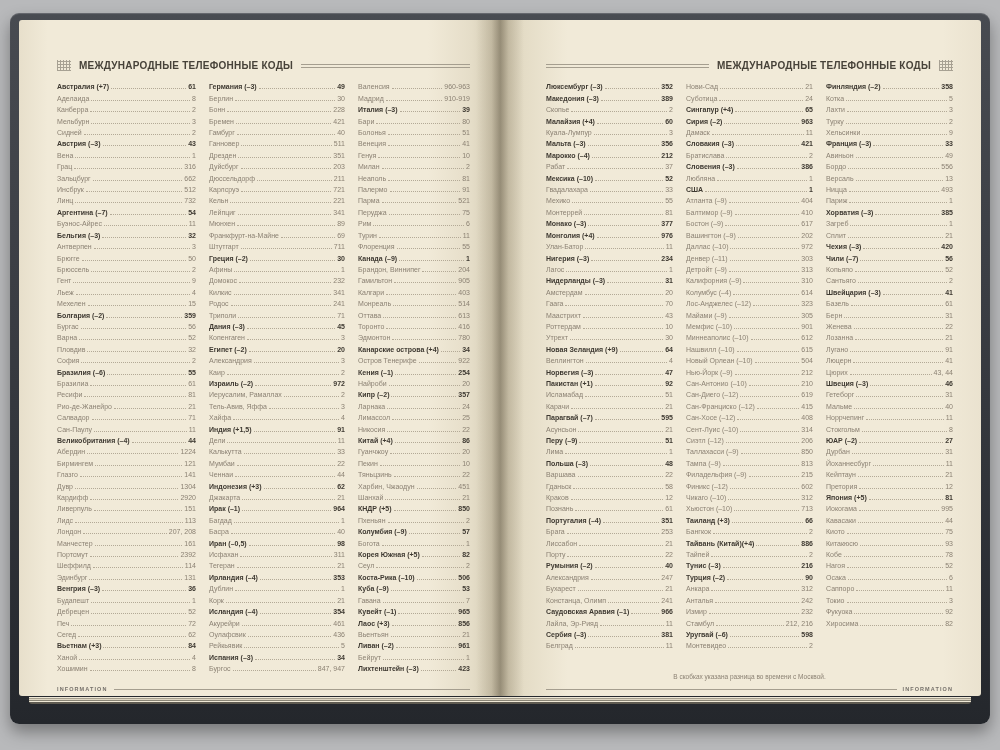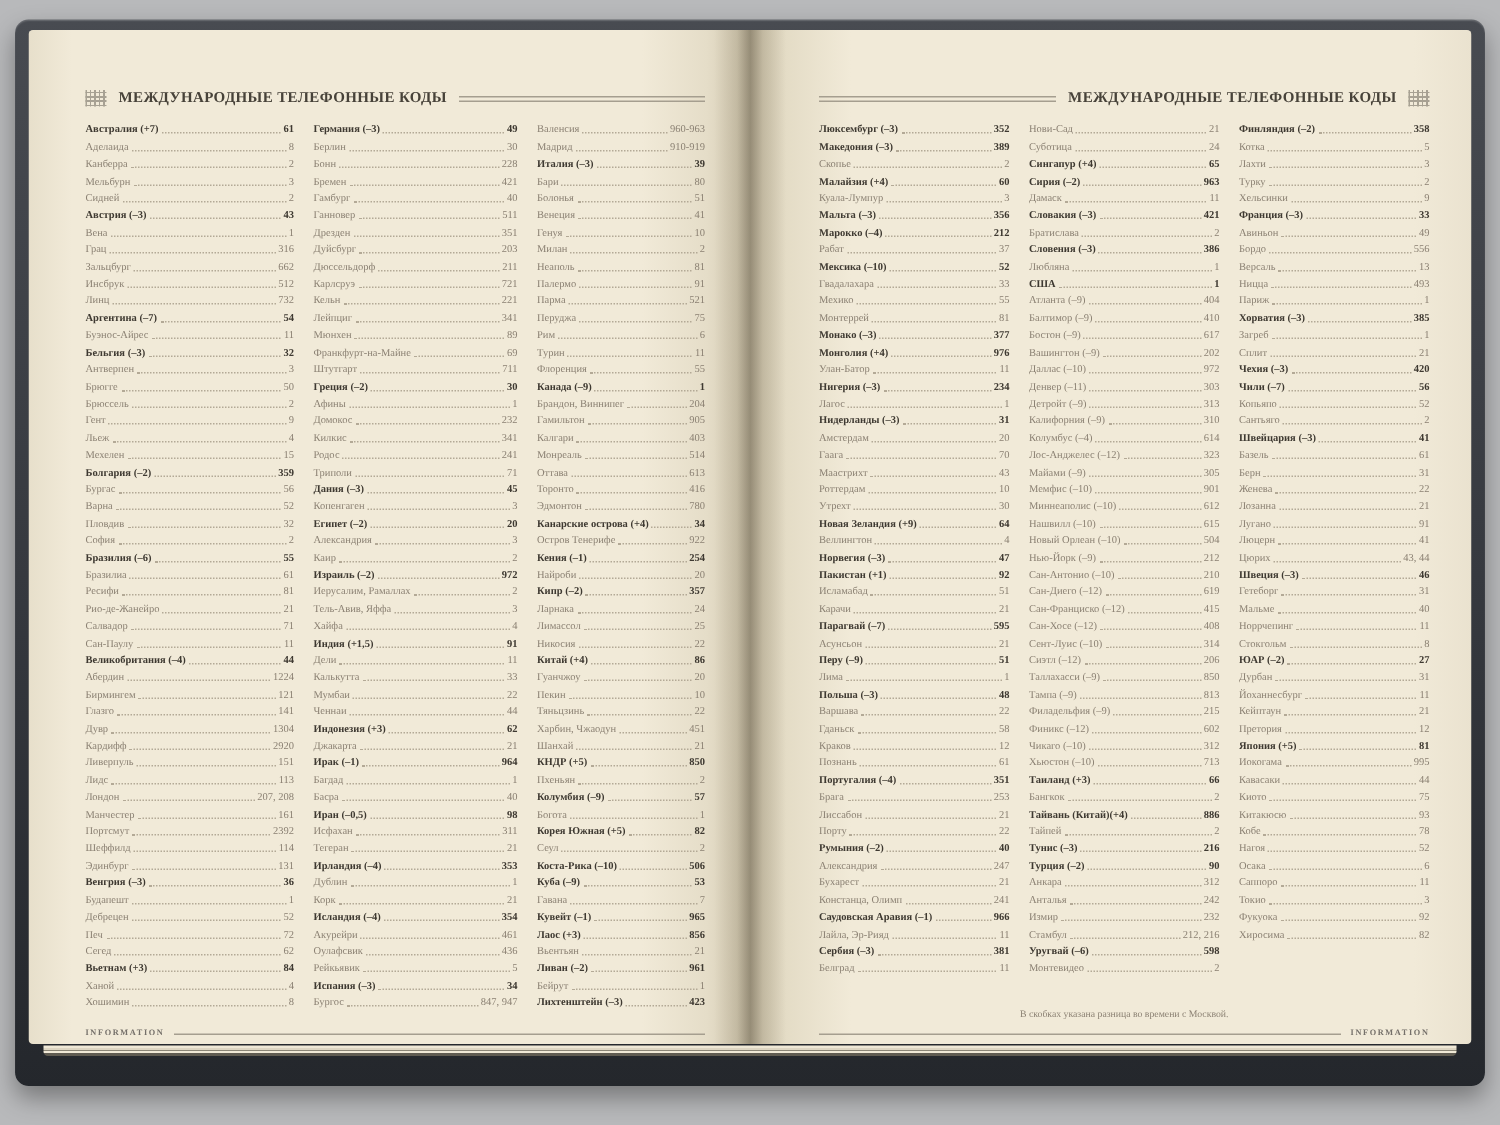--- a/index.html
+++ b/index.html
@@ -6,21 +6,21 @@
     --page:#f1ead8; --cover:#383b41; --country:#3e3931; --city:#8b8173;
     --rule:#a59e8f; --dots:#b3a996; --surround:#b8b9bb;
   }
   *{margin:0;padding:0;box-sizing:border-box;}
   html,body{width:1000px;height:750px;overflow:hidden;}
   body{background:var(--surround);font-family:"Liberation Sans",sans-serif;position:relative;}
   .book{position:absolute;left:10px;top:13px;right:10px;bottom:26px;
     background:linear-gradient(180deg,#484b51 0%,#35383e 55%,#24272c 100%);
     border-radius:9px;padding:7px 9px 0;
     box-shadow:0 8px 16px rgba(0,0,0,.35), inset 0 1px 1px rgba(255,255,255,.18);}
-  .pages{position:relative;display:flex;height:676px;border-radius:3px;overflow:hidden;font-family:Liberation Serif, serif;}
+  .pages{position:relative;display:flex;height:676px;border-radius:3px;overflow:hidden;}
   .pages::after{content:"";position:absolute;top:0;bottom:0;left:50%;width:48px;transform:translateX(-50%);
     background:linear-gradient(to right,rgba(110,95,65,0) 0%,rgba(95,82,55,.16) 32%,rgba(58,48,30,.38) 50%,rgba(95,82,55,.16) 68%,rgba(110,95,65,0) 100%);
     pointer-events:none;}
   .page{position:relative;flex:1 1 50%;}
   .page.left{background:linear-gradient(to right,#e7dfcb 0%,#f1ead8 6%,#f1ead8 85%,#e5ddc8 94%,#d0c7af 100%);
     padding:38px 30px 0 38px;}
   .page.right{background:linear-gradient(to right,#cdc4ac 0%,#e4dcc6 5%,#f1ead8 14%,#f1ead8 92%,#eae2cf 100%);
     padding:38px 28px 0 46px;}
   .page-header{display:flex;align-items:center;height:15px;}
   .hatch{width:14px;height:11px;flex:0 0 auto;opacity:.75;

